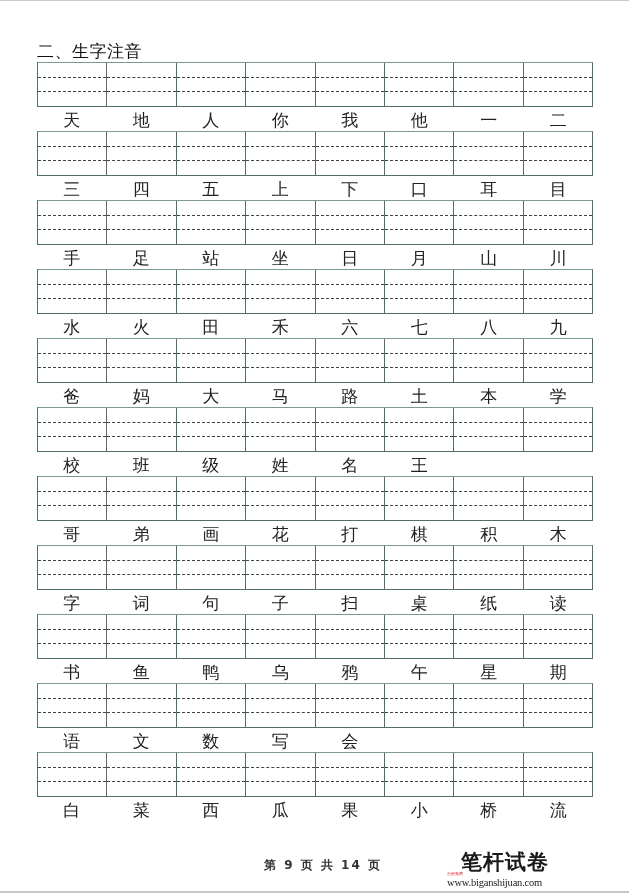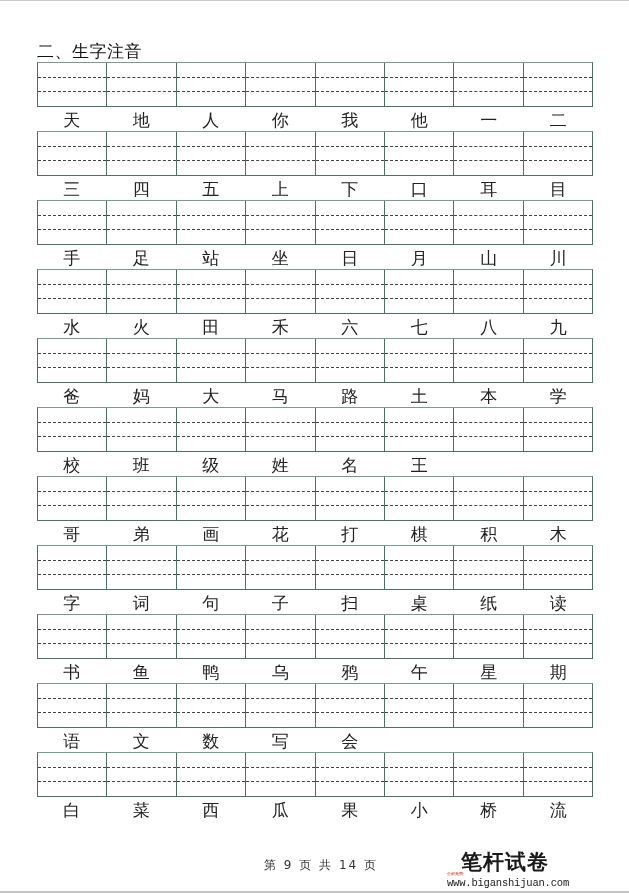--- a/index.html
+++ b/index.html
@@ -83,21 +83,21 @@
       font-size: 17px;
       line-height: 24px;
       color: #222;
       padding-top: 2px;
     }
     .footer-page {
       position: absolute;
       left: 264px;
       top: 856px;
       font-size: 12px;
-      font-weight: normal;
+      font-weight: bold;
       letter-spacing: 2px;
       color: #333;
     }
     .brand {
       position: absolute;
       left: 447px;
       top: 851px;
       width: 130px;
       height: 40px;
     }
@@ -116,21 +116,21 @@
       left: 0px;
       top: 19px;
       font-size: 4px;
       line-height: 5px;
       color: #e02020;
     }
     .brand-url {
       position: absolute;
       left: 0px;
       top: 25px;
-      font-family: Liberation Mono, monospace;
+      font-family: Liberation Serif, serif;
       font-size: 10.5px;
       line-height: 12px;
       color: #1a1a1a;
       letter-spacing: -0.2px;
     }
   </style>
 </head>
 <body>
 
 <h2 class="section-title">二、生字注音</h2>

